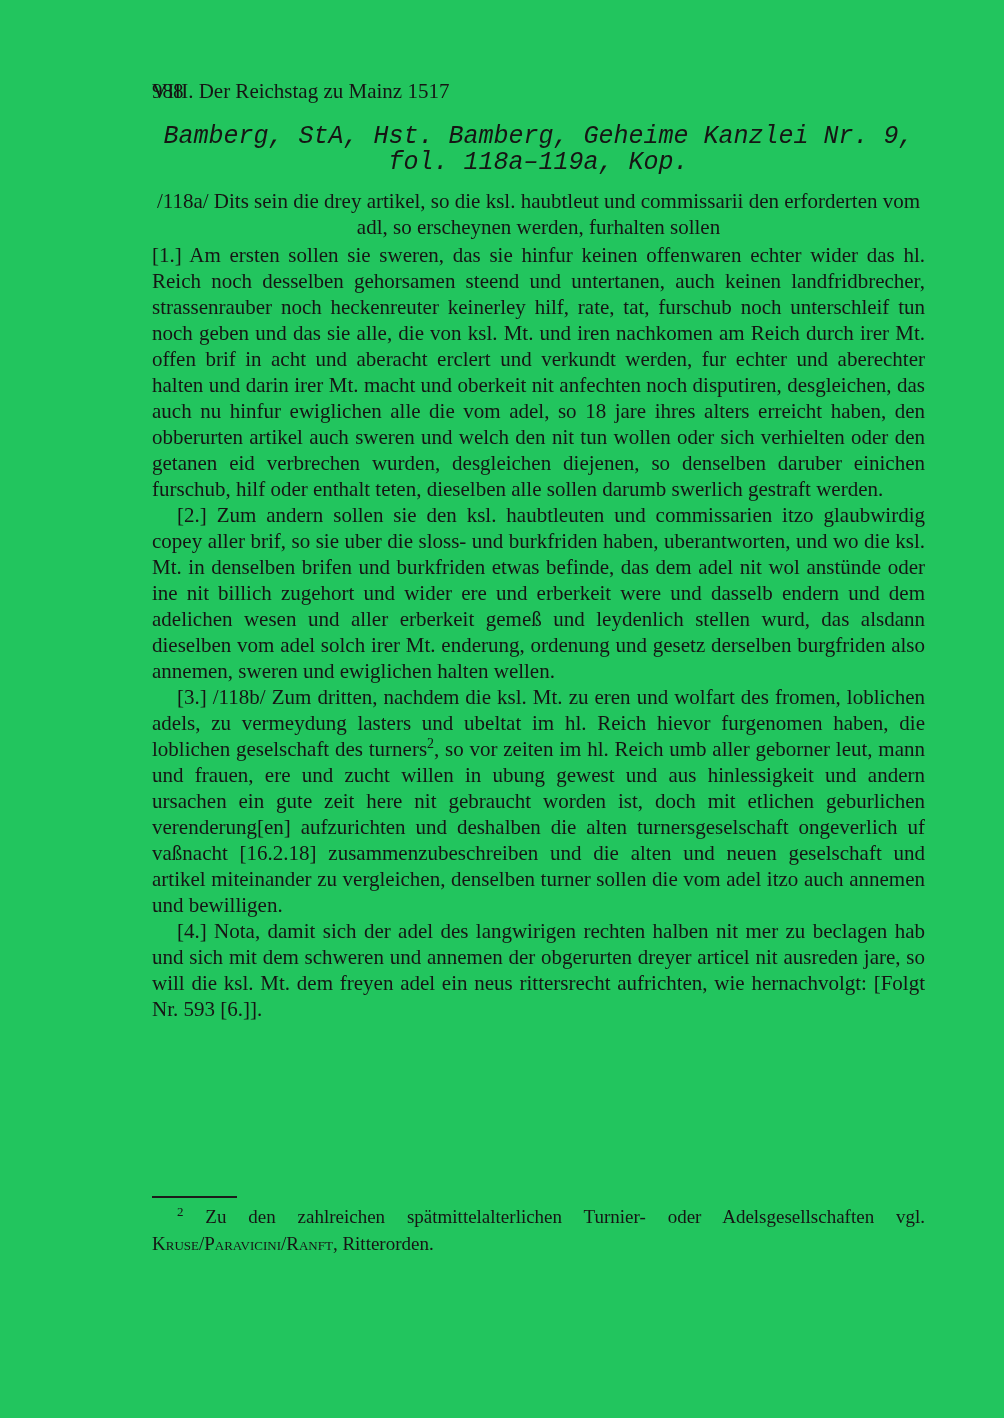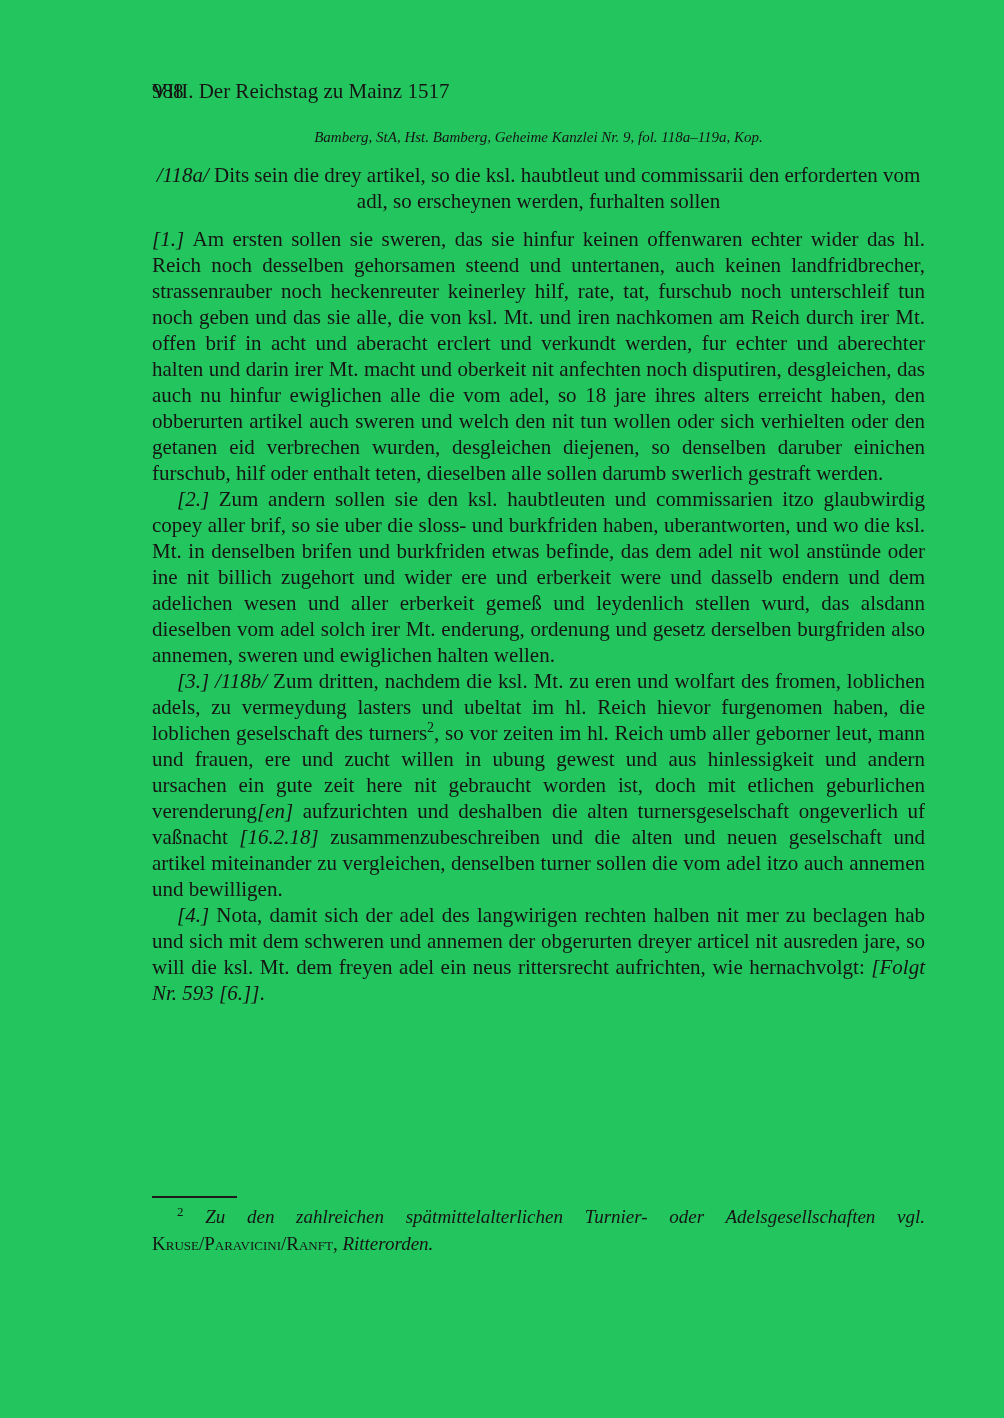--- a/index.html
+++ b/index.html
@@ -30,44 +30,45 @@
     top: 0;
   }
   .head-title {
     display: block;
     text-align: left;
   }
   .source-line {
     margin: 20px 0 0 0;
     text-align: center;
     font-style: italic;
-    font-size: 15px;
+    font-size: 25px;
     line-height: 26px;
+    font-family: Liberation Mono, monospace;
   }
   .doc-heading {
     margin: 12px 0 0 0;
     font-weight: normal;
     font-size: 21px;
     line-height: 26px;
     text-align: center;
   }
   .body-text {
-    margin-top: 12px;
+    margin-top: 2px;
     font-size: 21px;
     line-height: 26px;
     text-align: justify;
   }
   .para {
     margin: 0;
     text-indent: 25px;
   }
   .para.no-indent {
     text-indent: 0;
   }
-  .italic { font-style: italic; }
+  .italic { }
   .fn-ref {
     font-size: 14px;
     vertical-align: super;
     line-height: 0;
   }
   .footnote-block {
     position: absolute;
     left: 152px;
     top: 1196px;
     width: 773px;

